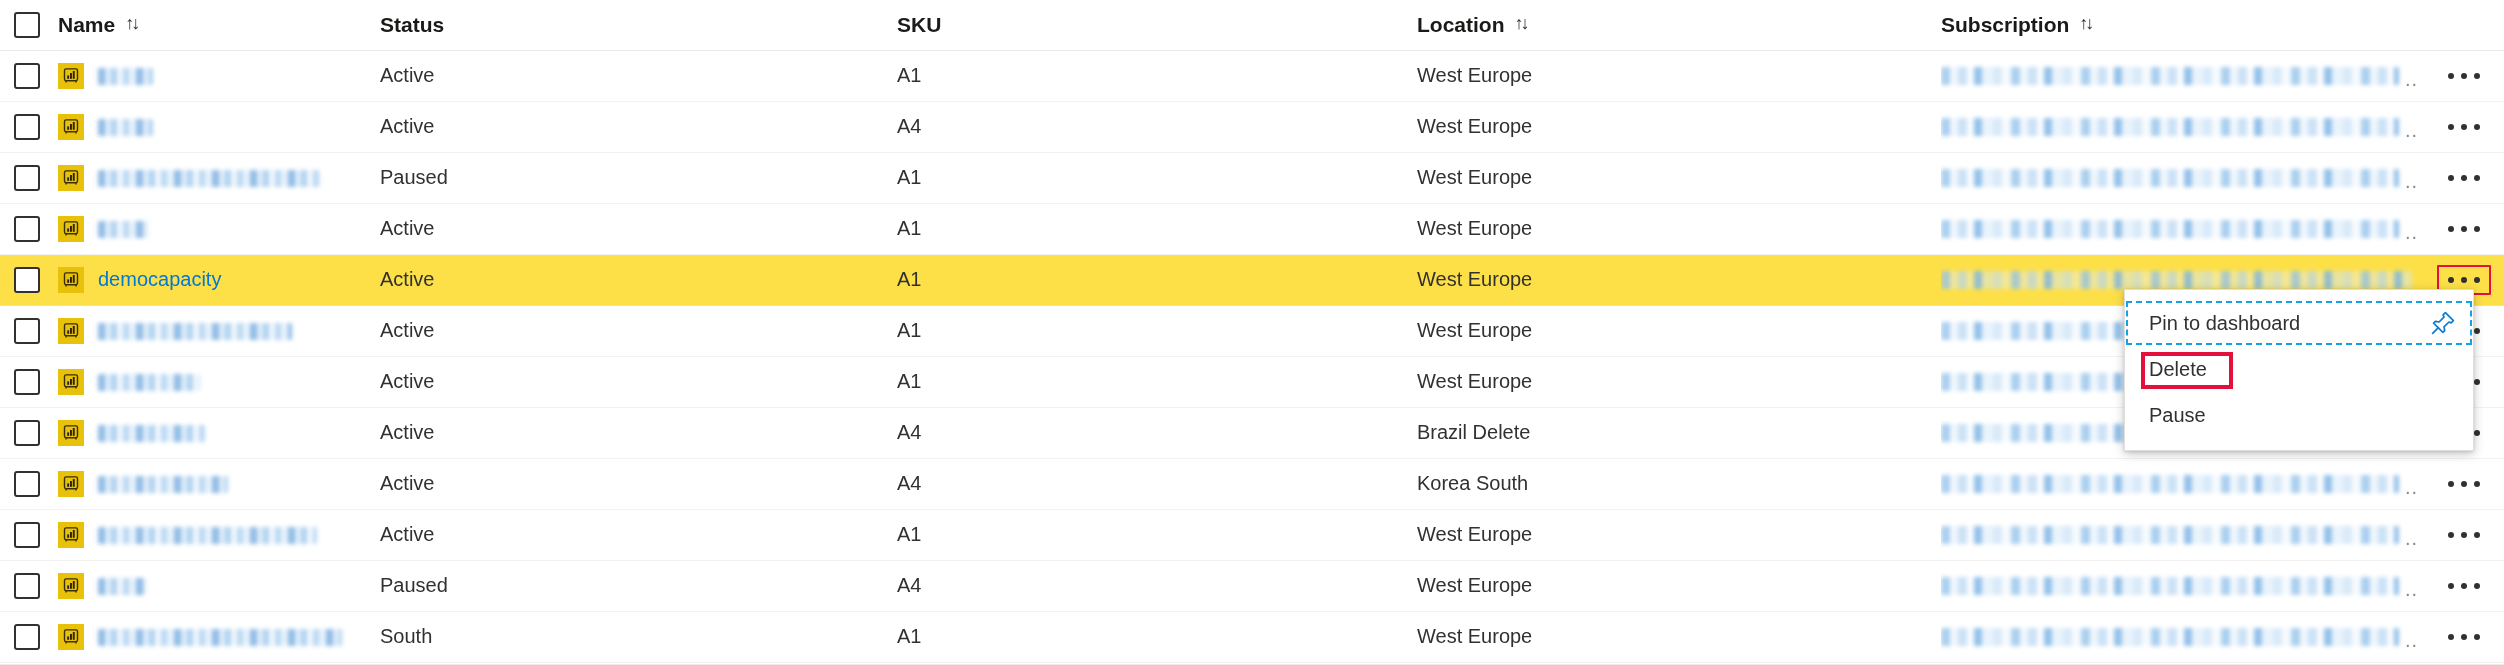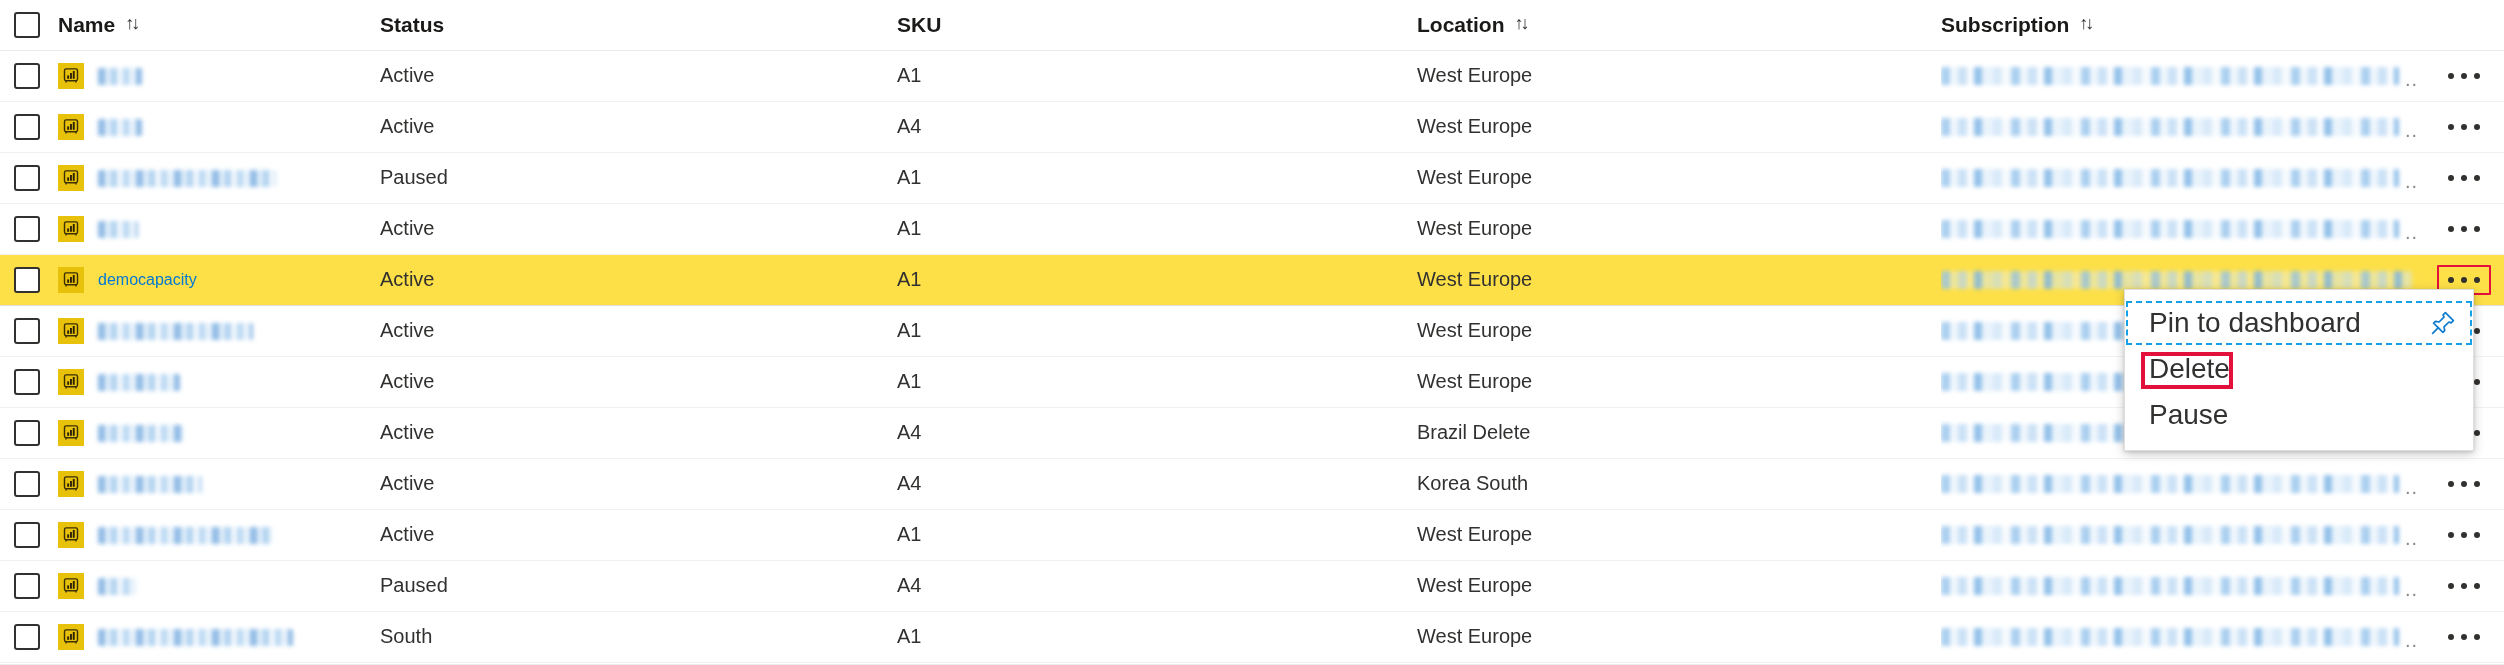--- a/index.html
+++ b/index.html
@@ -104,21 +104,21 @@
     width: 26px;
     height: 26px;
     background: #e8c20a;
     border-radius: 1px;
     position: relative;
     display: block;
   }
   .pbi-icon svg { display: block; }
 
   .name-text {
-    font-size: 16px;
+    font-size: 20px;
     color: #0078d4;
     cursor: pointer;
   }
   .name-text.redacted {
     color: transparent;
     position: relative;
     display: inline-block;
     height: 22px;
     line-height: 22px;
   }
@@ -206,21 +206,21 @@
     box-shadow: 0 3px 10px rgba(0,0,0,0.22), 0 1px 3px rgba(0,0,0,0.12);
     padding: 10px 0 12px 0;
     z-index: 50;
   }
   .ctx-item {
     position: relative;
     display: flex;
     align-items: center;
     height: 46px;
     padding: 0 16px 0 24px;
-    font-size: 28px;
+    font-size: 20px;
     color: #323130;
     cursor: pointer;
     white-space: nowrap;
   }
   .ctx-item .ctx-label { flex: 1 1 auto; }
   .ctx-item.focused {
     outline: 2px dashed #16a0e8;
     outline-offset: -3px;
   }
   .ctx-item .pin-icon {

